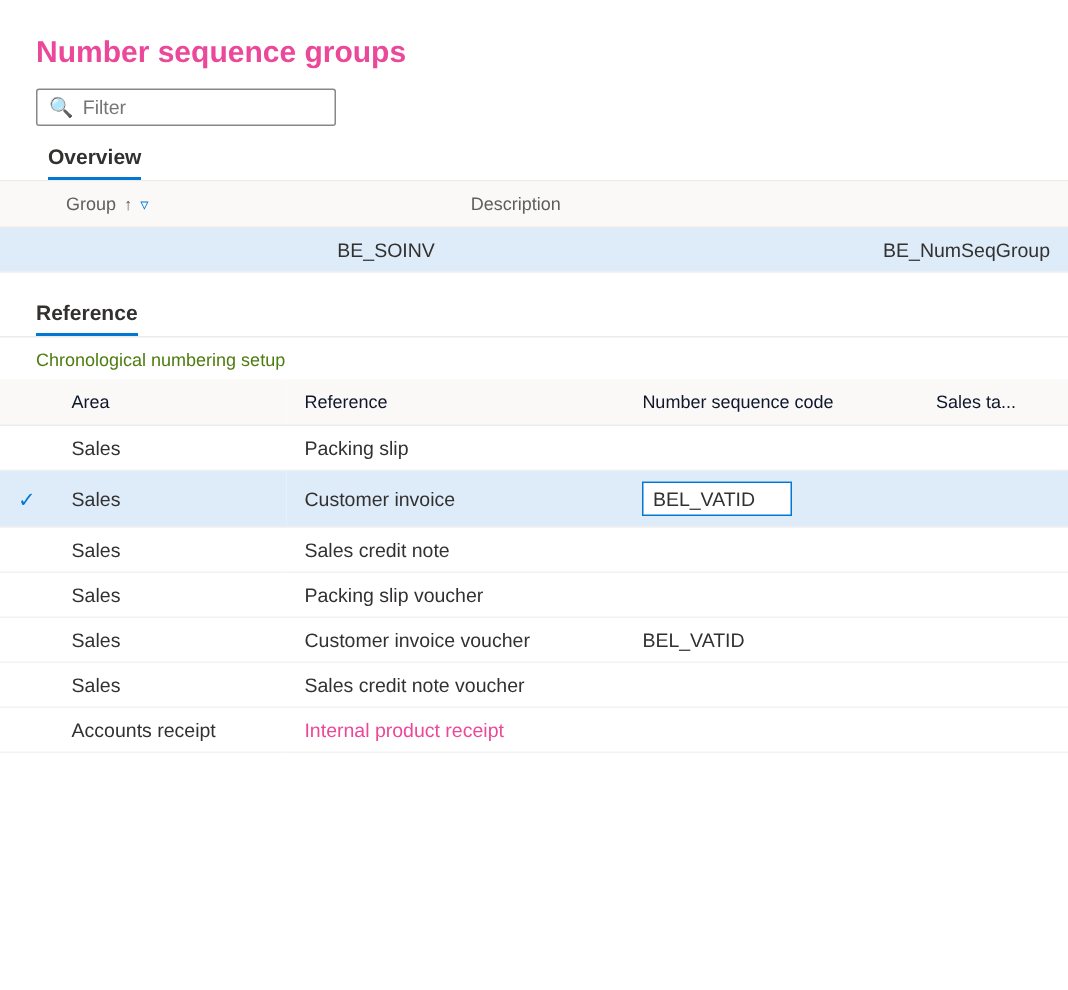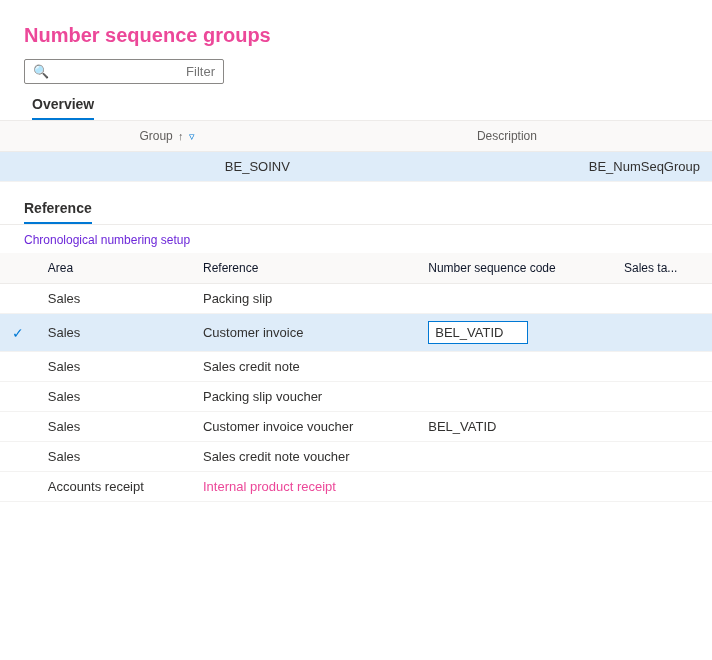--- a/index.html
+++ b/index.html
@@ -35,21 +35,20 @@
       padding: 4px 8px;
       background: #fff;
     }
     .filter-input input {
       border: none;
       outline: none;
       font-size: 13px;
       color: #b91c1c;
       width: 100%;
       background: transparent;
-      text-align: right;
     }
     .filter-icon {
       color: #605e5c;
       margin-right: 6px;
       font-size: 13px;
     }
     .section-tab {
       padding: 0 32px;
       border-bottom: 1px solid #edebe9;
       margin-bottom: 0;
@@ -70,21 +69,21 @@
     .data-table {
       width: 100%;
       border-collapse: collapse;
     }
     .data-table thead tr {
       background: #faf9f8;
       border-bottom: 1px solid #edebe9;
     }
     .data-table thead th {
       padding: 8px 12px;
-      text-align: center;
+      text-align: left;
       font-weight: 400;
       color: #605e5c;
       font-size: 12px;
       white-space: nowrap;
     }
     .data-table tbody tr {
       border-bottom: 1px solid #f3f2f1;
       background: #fff;
     }
     .data-table tbody tr.selected {
@@ -128,21 +127,21 @@
       font-size: 14px;
       font-weight: 600;
       color: #323130;
       padding-bottom: 6px;
       border-bottom: 2px solid #0078d4;
       cursor: pointer;
     }
     .chronological-label {
       padding: 8px 24px 6px 24px;
       font-size: 12px;
-      color: #6d28d9;
+      color: #4d7c0f;
     }
     .ref-table {
       width: 100%;
       border-collapse: collapse;
     }
     .ref-table thead tr {
       background: #faf9f8;
       border-bottom: 1px solid #edebe9;
     }
     .ref-table thead th {

